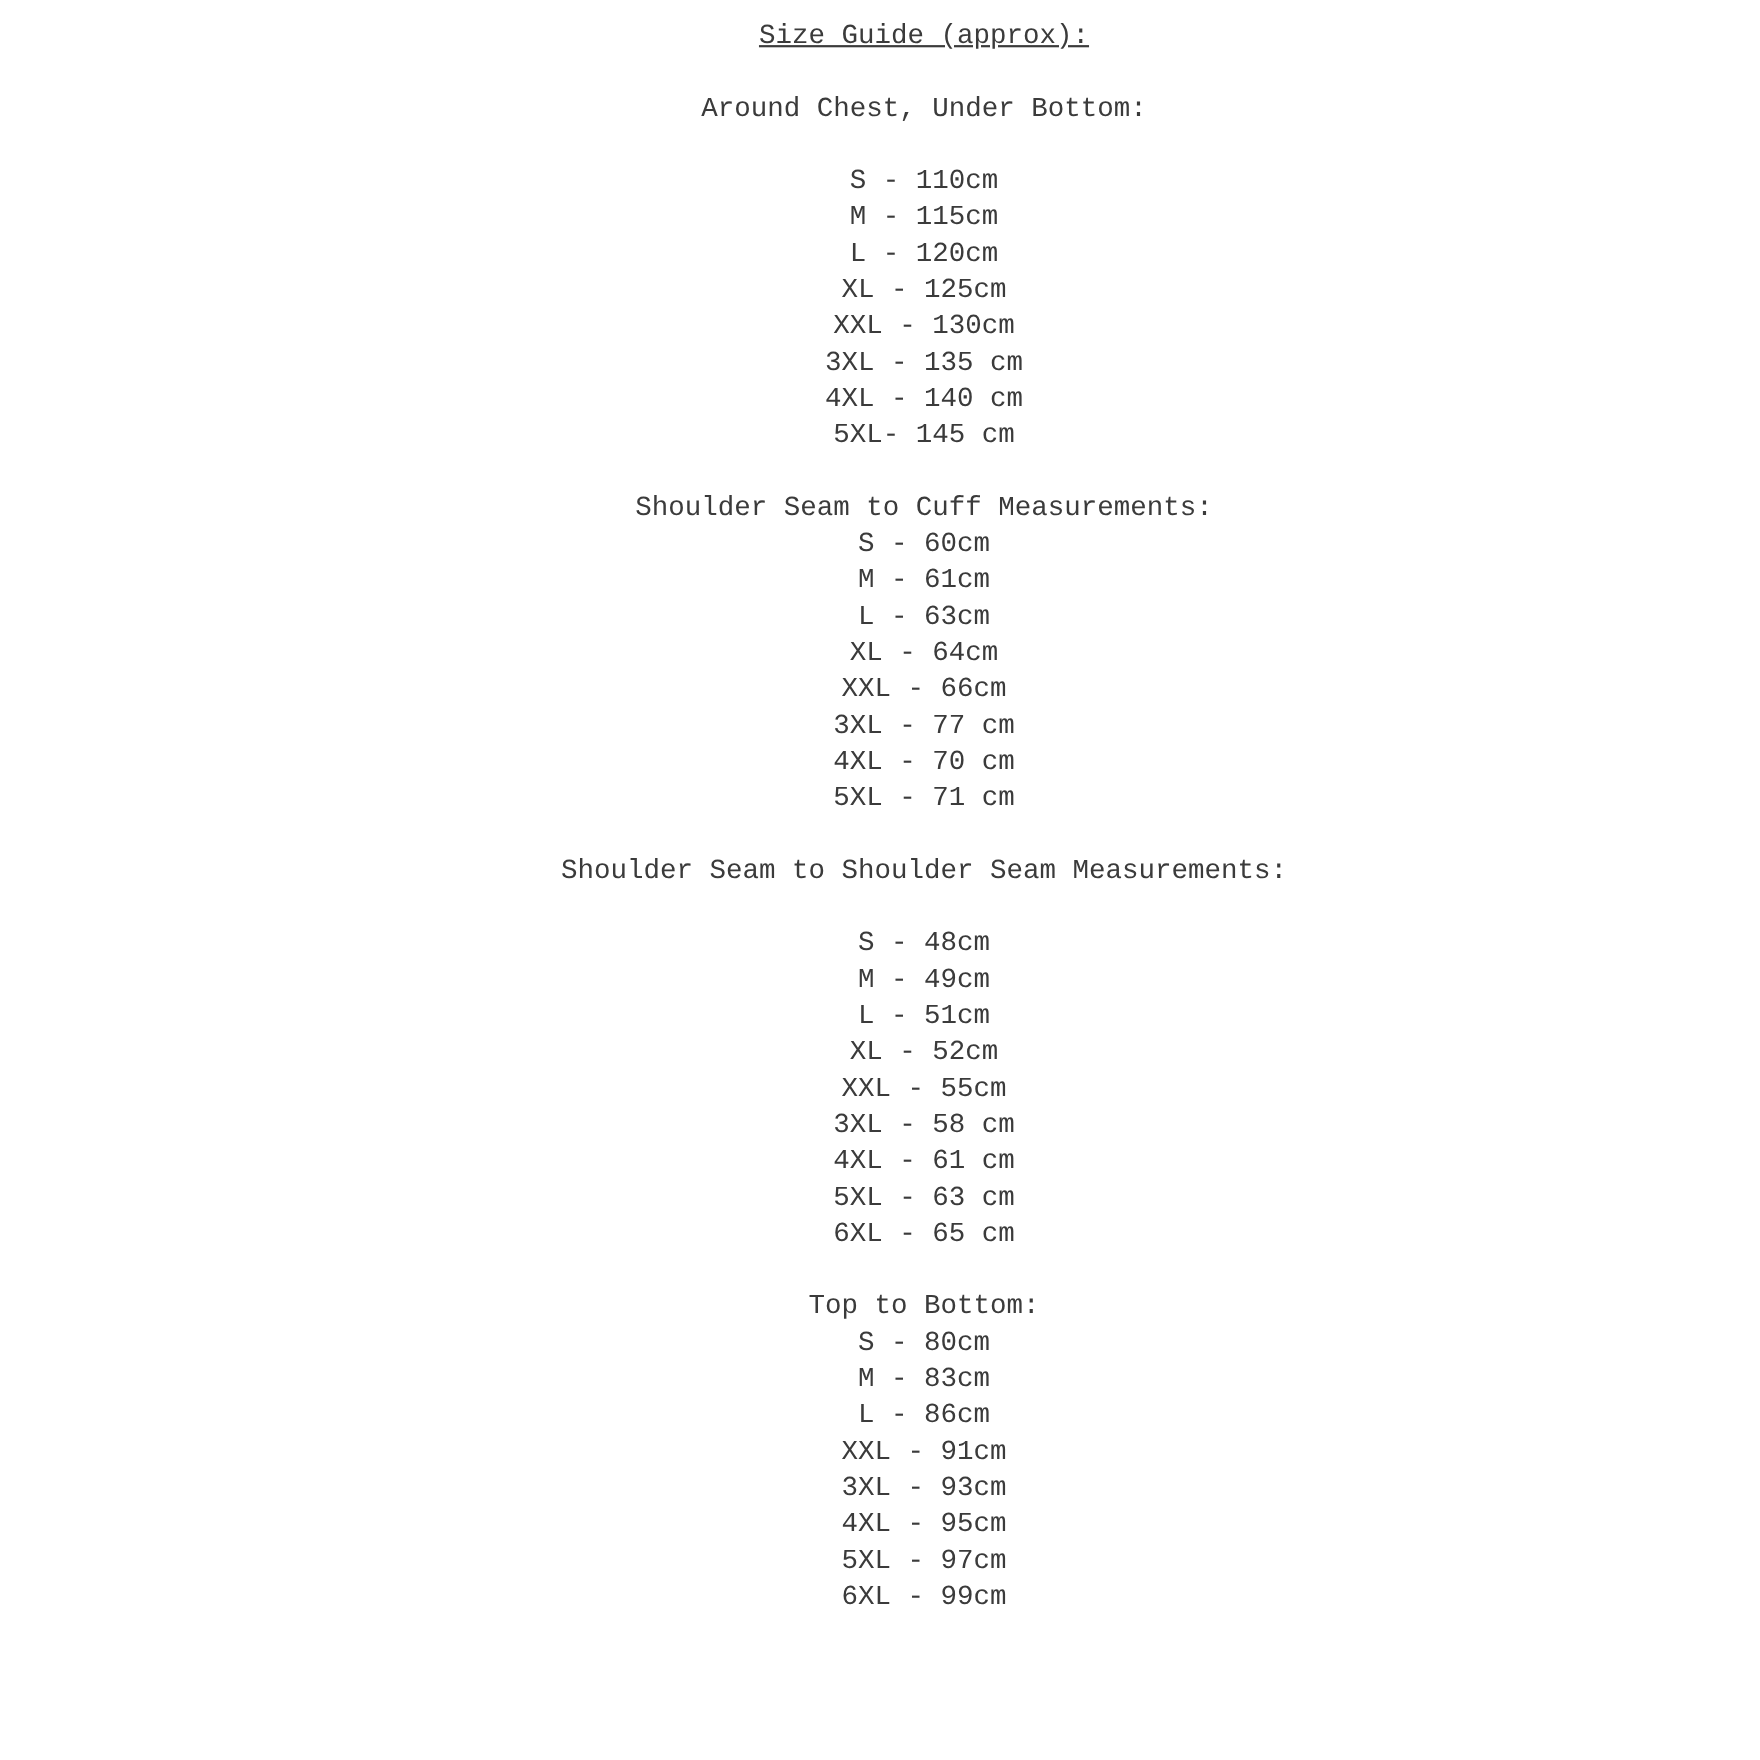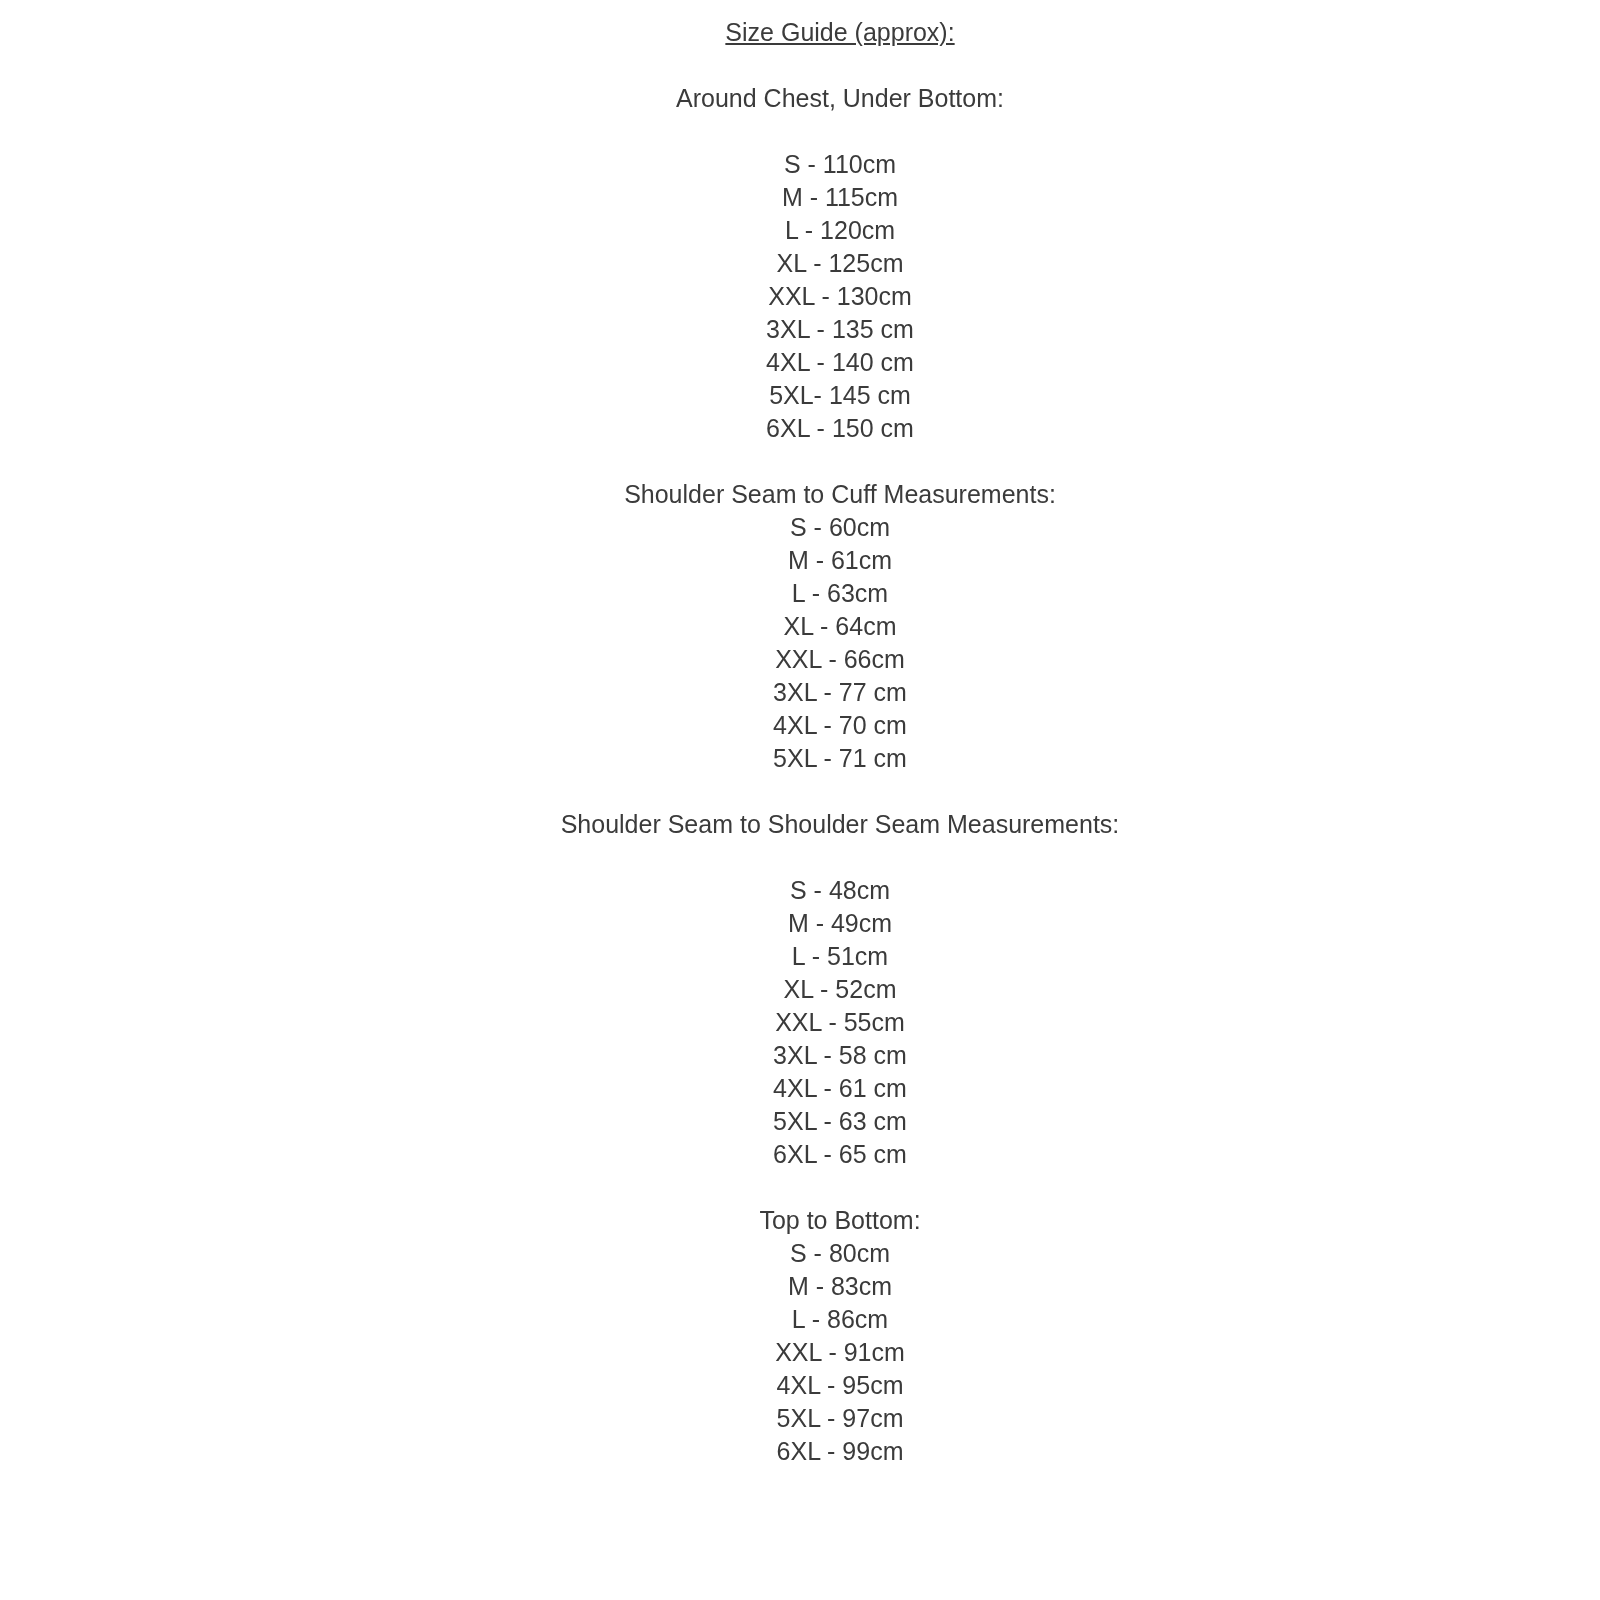--- a/index.html
+++ b/index.html
@@ -10,21 +10,21 @@
   body {
     width: 1600px;
     height: 1600px;
     overflow: hidden;
   }
   .page {
     box-sizing: border-box;
     width: 1600px;
     padding: 16px 0 0 80px; 
     text-align: center;
-    font-family: Liberation Sans, sans-serif;
+    font-family: Liberation Mono, monospace;
     font-size: 25px;
     line-height: 33px;
     color: #3b3b3b;
     -webkit-font-smoothing: antialiased;
   }
   .line {
     white-space: pre;
   }
   .title {
     text-decoration: underline;
@@ -47,21 +47,20 @@
         <div class="line">Around Chest, Under Bottom:</div>
         <div class="blank"></div>
         <div class="line">S - 110cm</div>
         <div class="line">M - 115cm</div>
         <div class="line">L - 120cm</div>
         <div class="line">XL - 125cm</div>
         <div class="line">XXL - 130cm</div>
         <div class="line">3XL - 135 cm</div>
         <div class="line">4XL - 140 cm</div>
         <div class="line">5XL- 145 cm</div>
-        <div class="line">6XL - 150 cm</div>
       </section>
       <section>
         <div class="line">Shoulder Seam to Cuff Measurements:</div>
         <div class="line">S - 60cm</div>
         <div class="line">M - 61cm</div>
         <div class="line">L - 63cm</div>
         <div class="line">XL - 64cm</div>
         <div class="line">XXL - 66cm</div>
         <div class="line">3XL - 77 cm</div>
         <div class="line">4XL - 70 cm</div>
@@ -79,18 +78,19 @@
         <div class="line">4XL - 61 cm</div>
         <div class="line">5XL - 63 cm</div>
         <div class="line">6XL - 65 cm</div>
       </section>
       <section>
         <div class="line">Top to Bottom:</div>
         <div class="line">S - 80cm</div>
         <div class="line">M - 83cm</div>
         <div class="line">L - 86cm</div>
         <div class="line">XXL - 91cm</div>
+        <div class="line">3XL - 93cm</div>
         <div class="line">4XL - 95cm</div>
         <div class="line">5XL - 97cm</div>
         <div class="line">6XL - 99cm</div>
       </section>
     </div>
 </div>
 
 </body></html>

